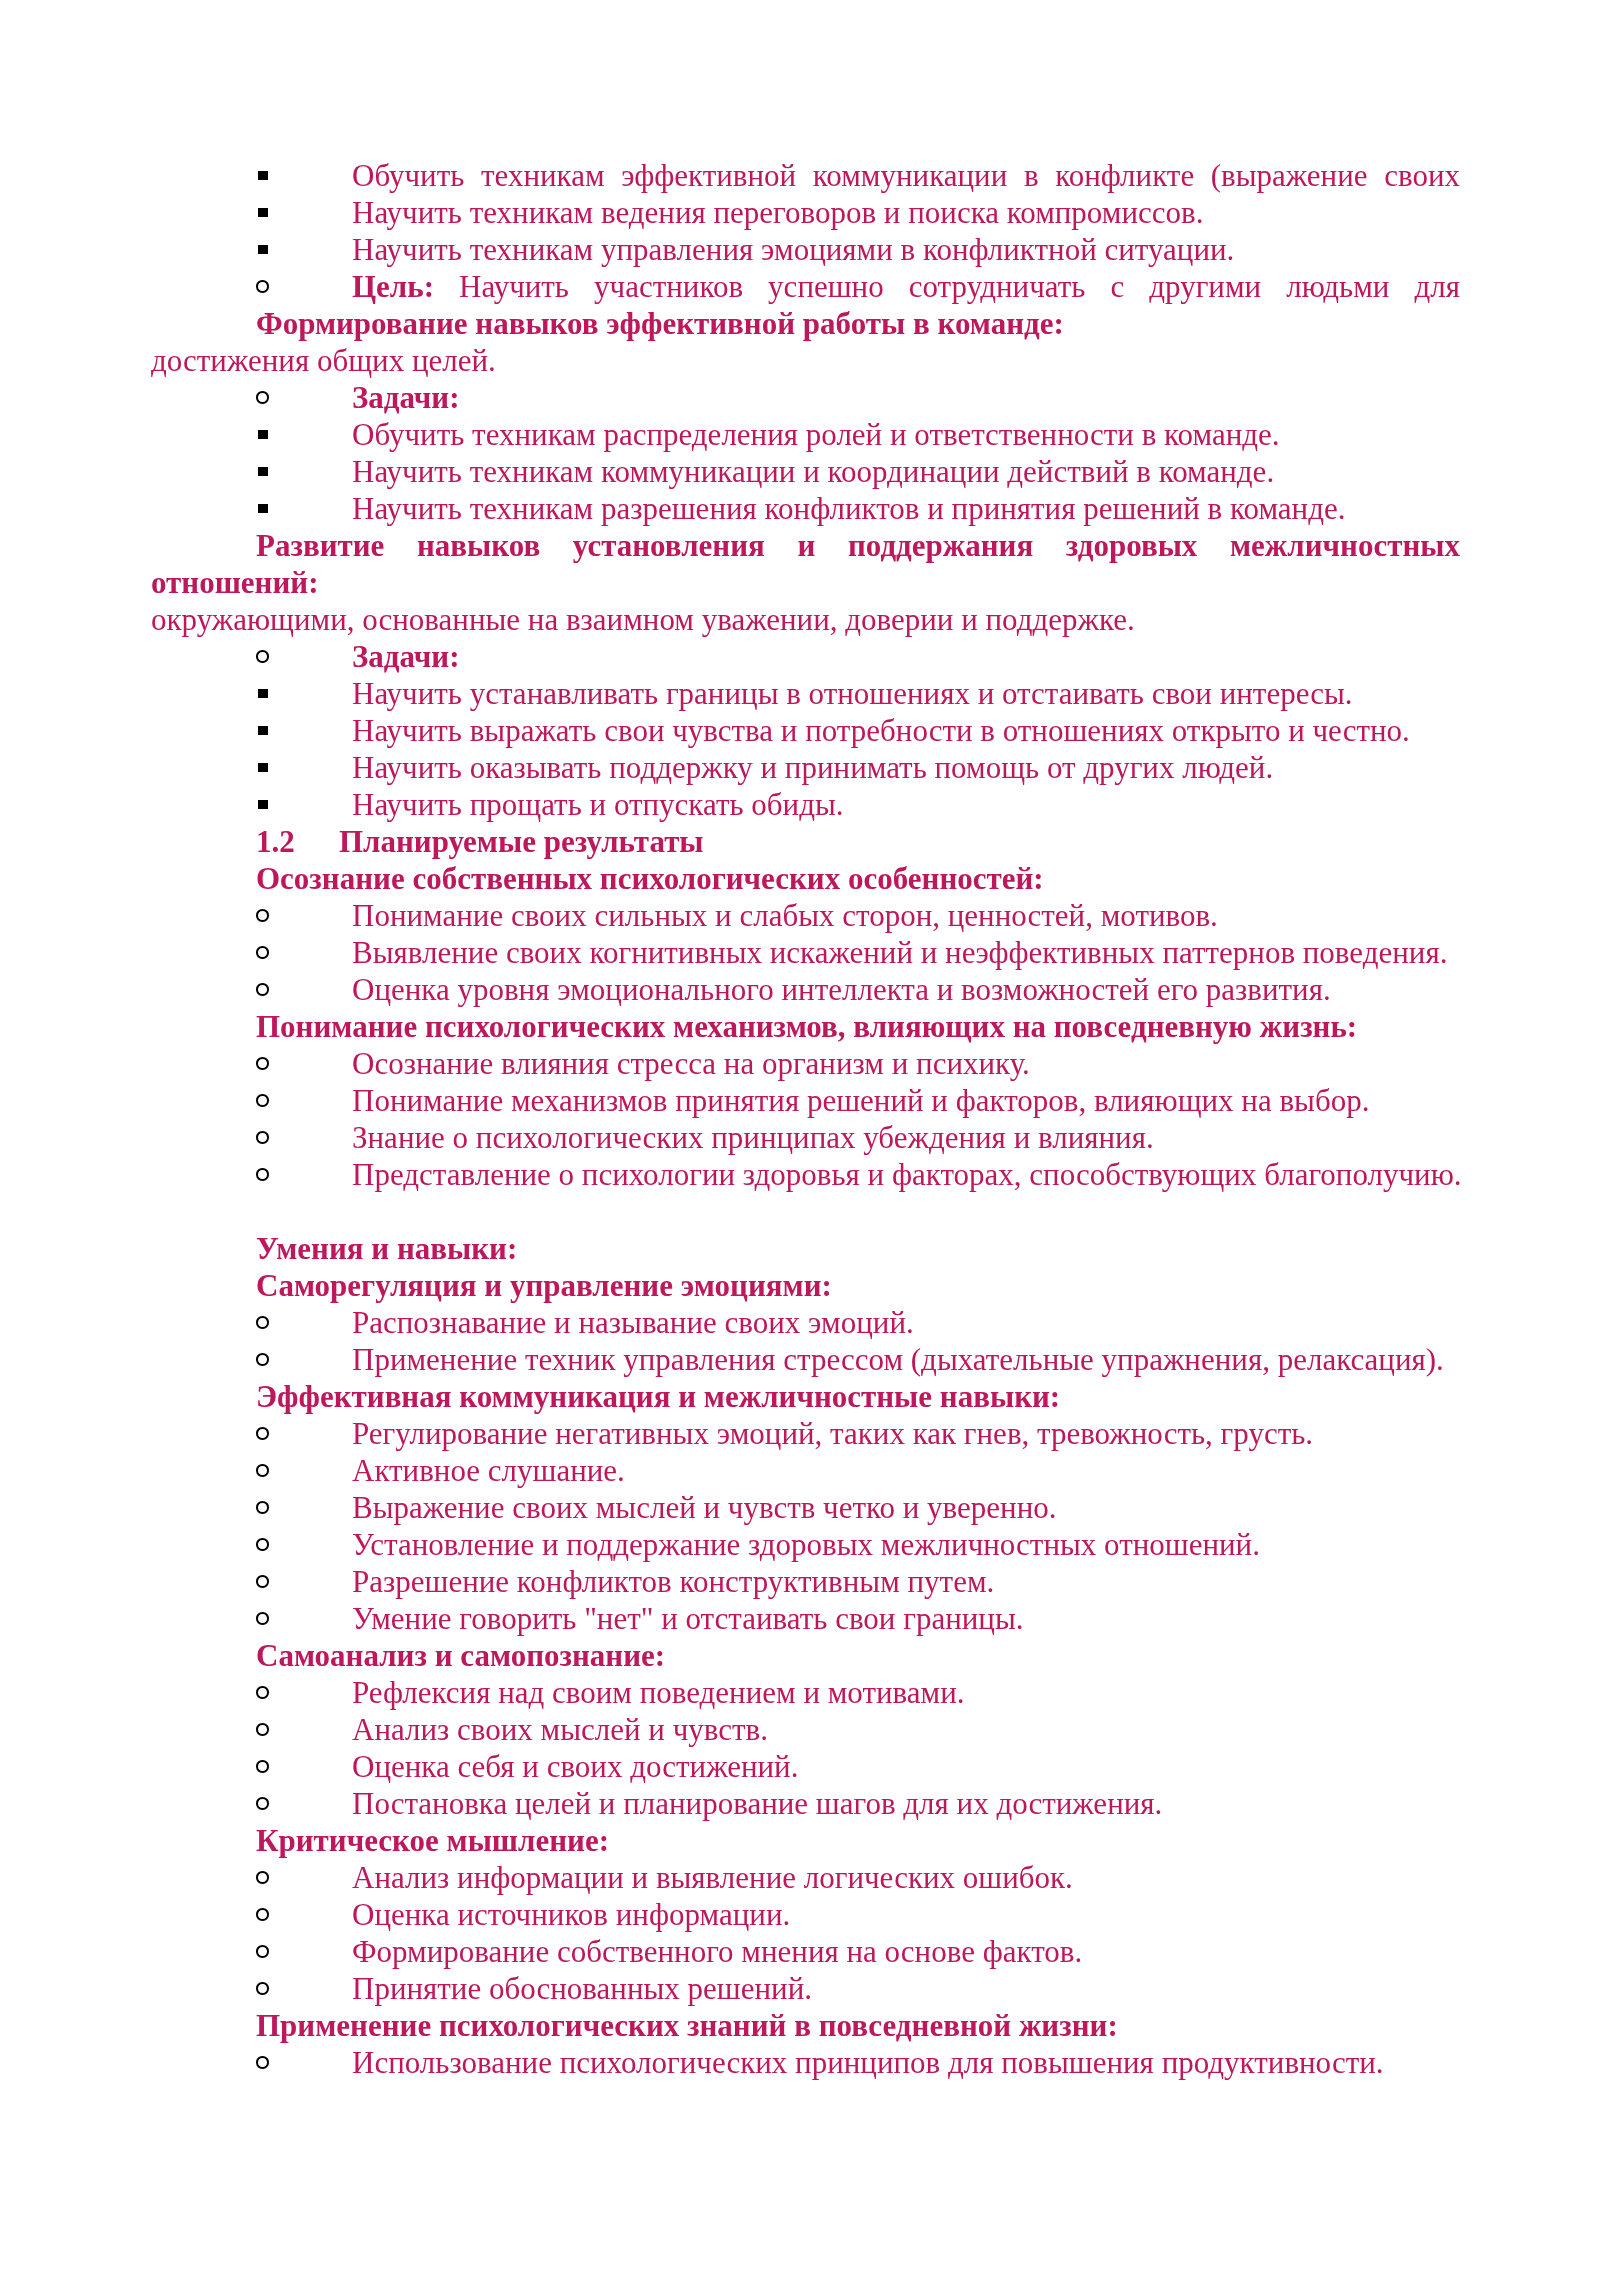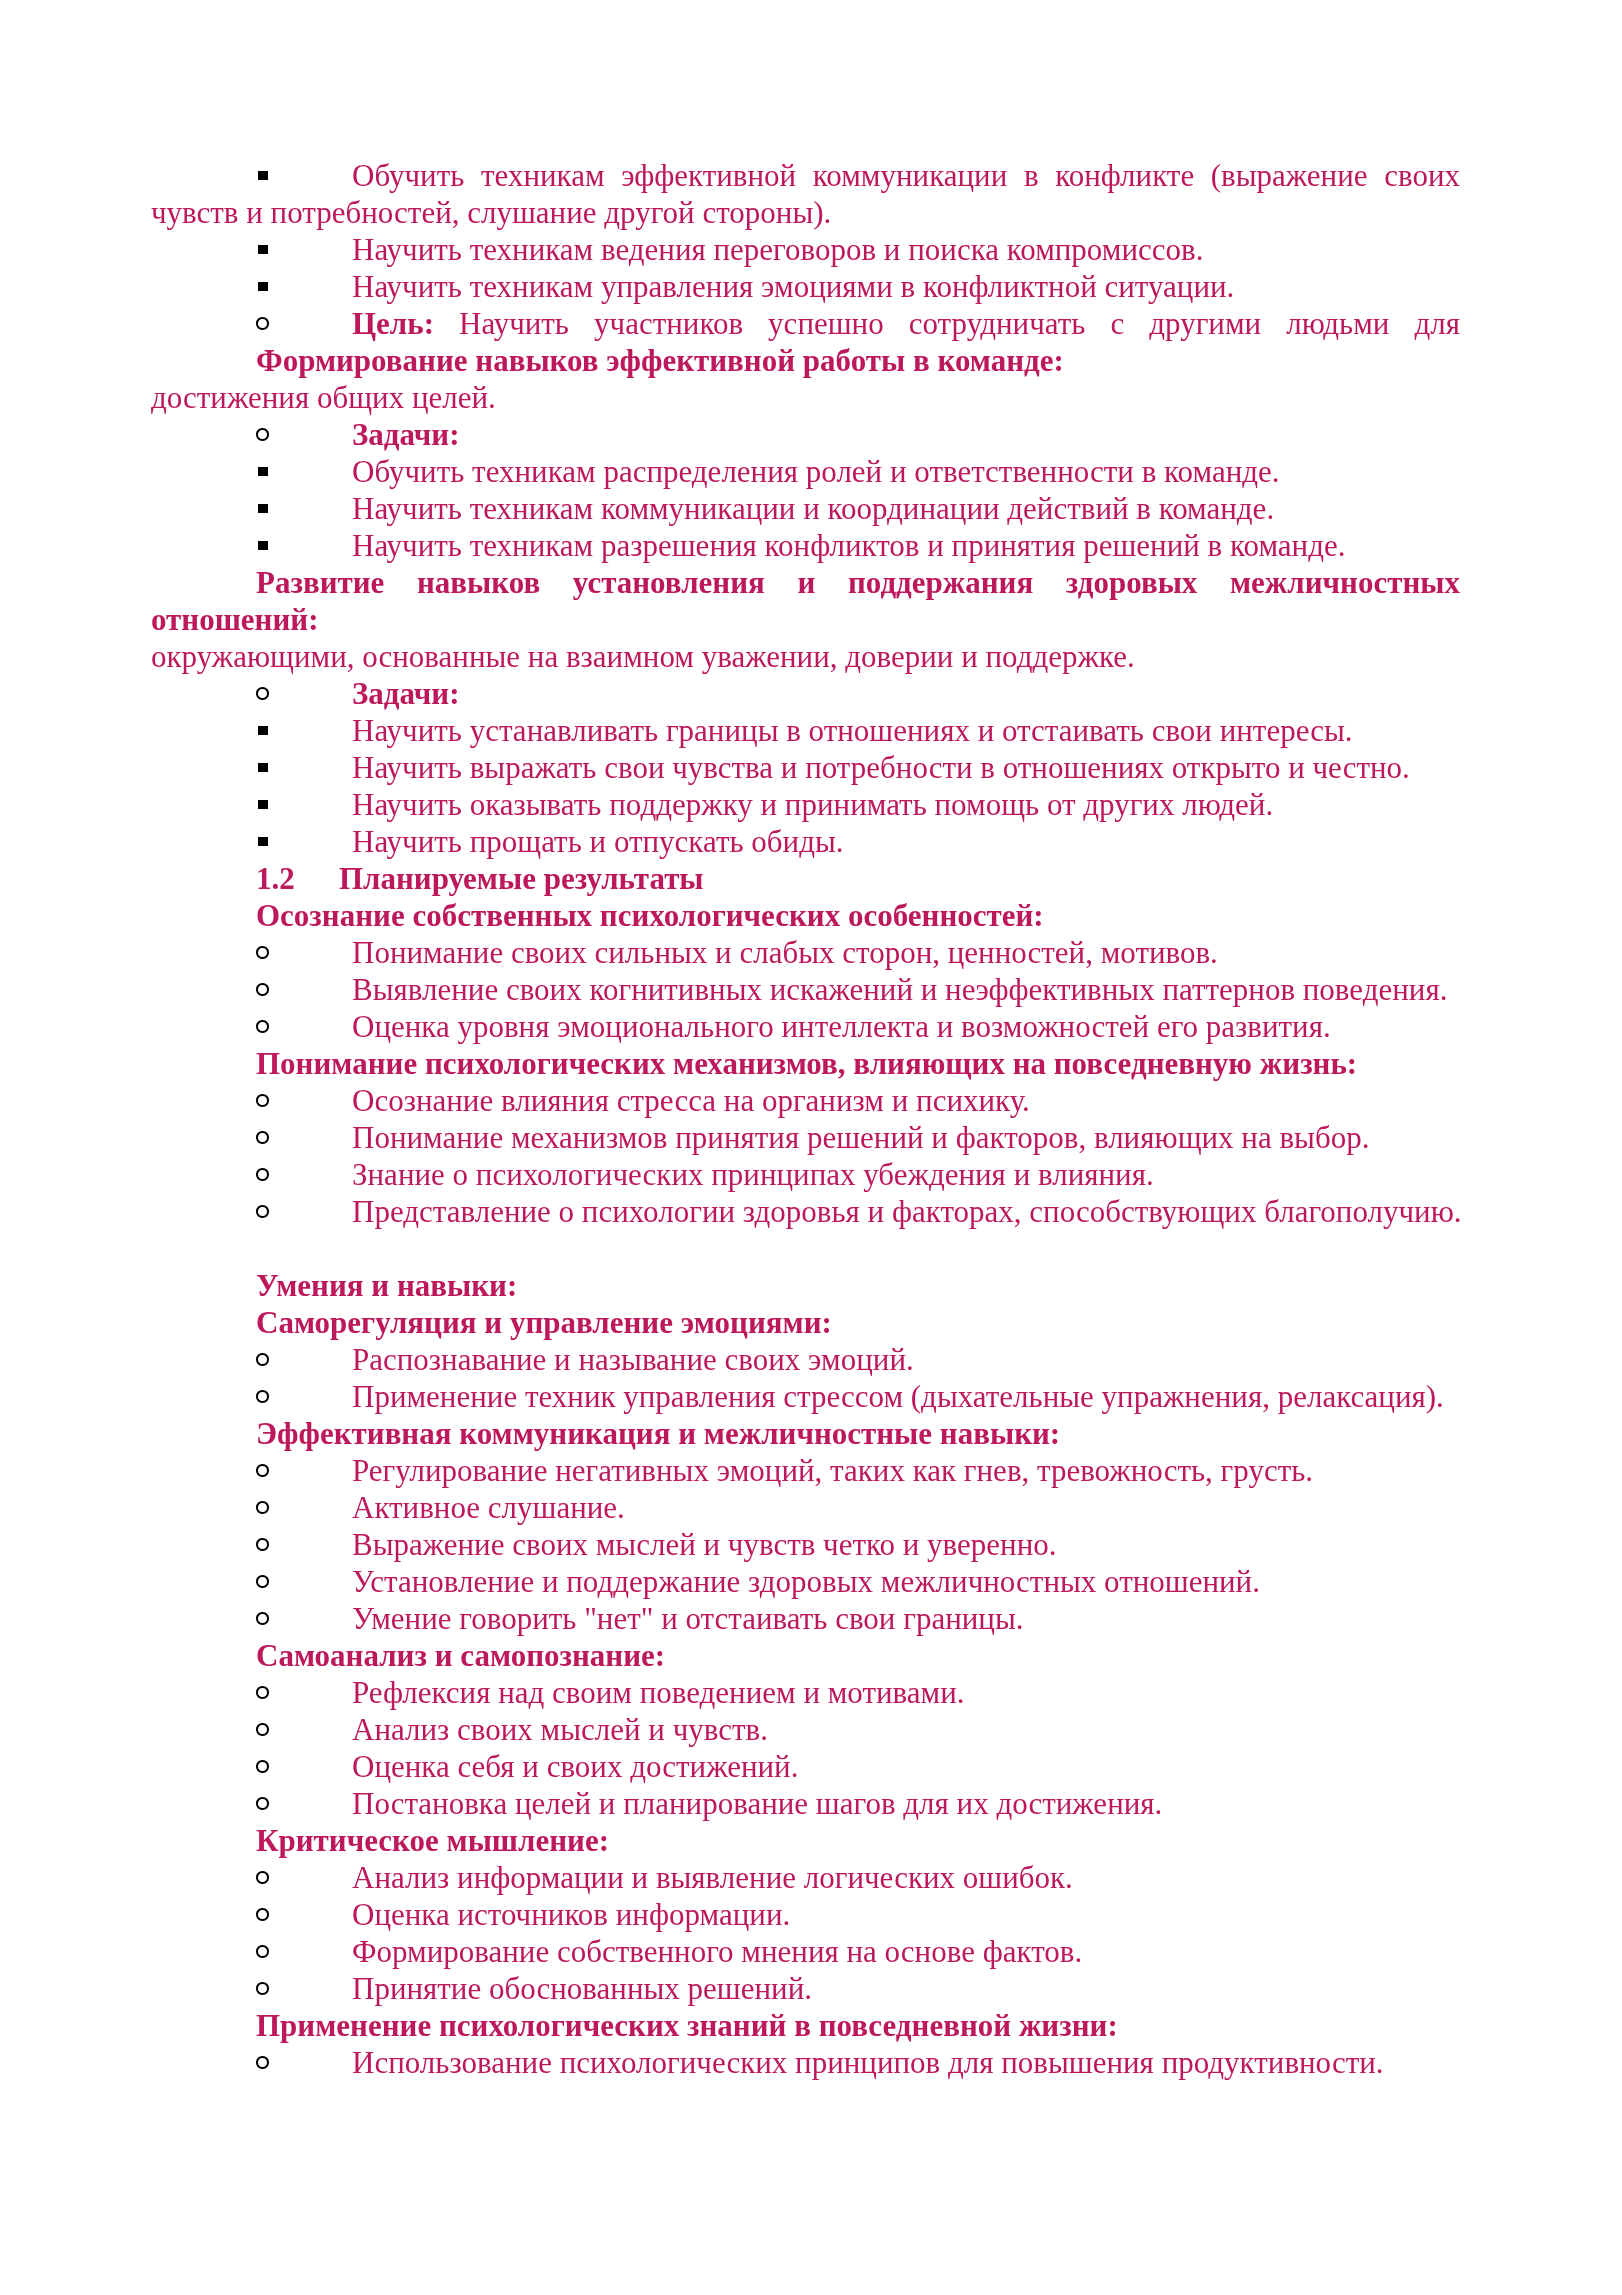--- a/index.html
+++ b/index.html
@@ -55,23 +55,20 @@
 </style>
 </head>
 <body>
 
 <div class="page">
   <div class="content">
       <div class="line sq j">
         <span class="bullet b-sq"></span>
         <span class="txt"><span>Обучить техникам эффективной коммуникации в конфликте (выражение своих</span></span>
       </div>
-      <div class="line cont">
-        <span class="txt"><span>чувств и потребностей, слушание другой стороны).</span></span>
-      </div>
       <div class="line sq">
         <span class="bullet b-sq"></span>
         <span class="txt"><span>Научить техникам ведения переговоров и поиска компромиссов.</span></span>
       </div>
       <div class="line sq">
         <span class="bullet b-sq"></span>
         <span class="txt"><span>Научить техникам управления эмоциями в конфликтной ситуации.</span></span>
       </div>
       <div class="line o j">
         <span class="bullet b-o"></span>
@@ -195,20 +192,24 @@
       <div class="line o">
         <span class="bullet b-o"></span>
         <span class="txt"><span>Выражение своих мыслей и чувств четко и уверенно.</span></span>
       </div>
       <div class="line o">
         <span class="bullet b-o"></span>
         <span class="txt"><span>Установление и поддержание здоровых межличностных отношений.</span></span>
       </div>
       <div class="line o">
         <span class="bullet b-o"></span>
+        <span class="txt"><span>Разрешение конфликтов конструктивным путем.</span></span>
+      </div>
+      <div class="line o">
+        <span class="bullet b-o"></span>
         <span class="txt"><span>Умение говорить "нет" и отстаивать свои границы.</span></span>
       </div>
       <div class="line head">
         <span class="txt"><span class="bold">Самоанализ и самопознание:</span></span>
       </div>
       <div class="line o">
         <span class="bullet b-o"></span>
         <span class="txt"><span>Рефлексия над своим поведением и мотивами.</span></span>
       </div>
       <div class="line o">

